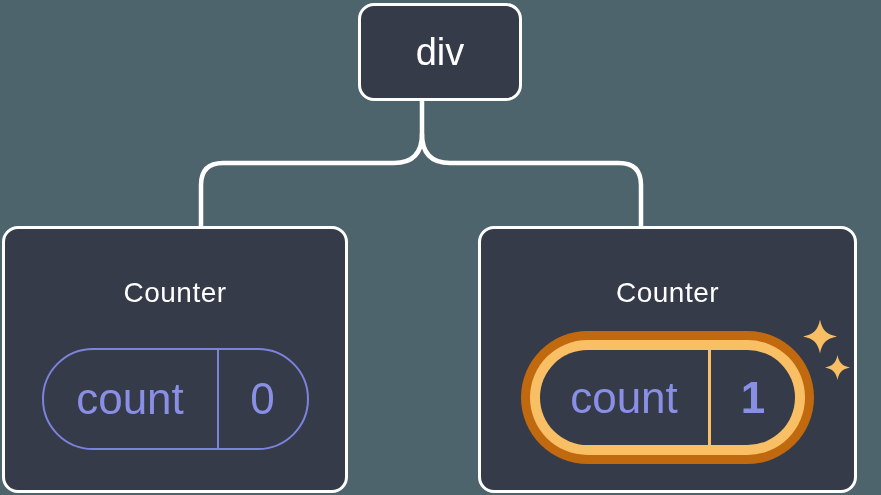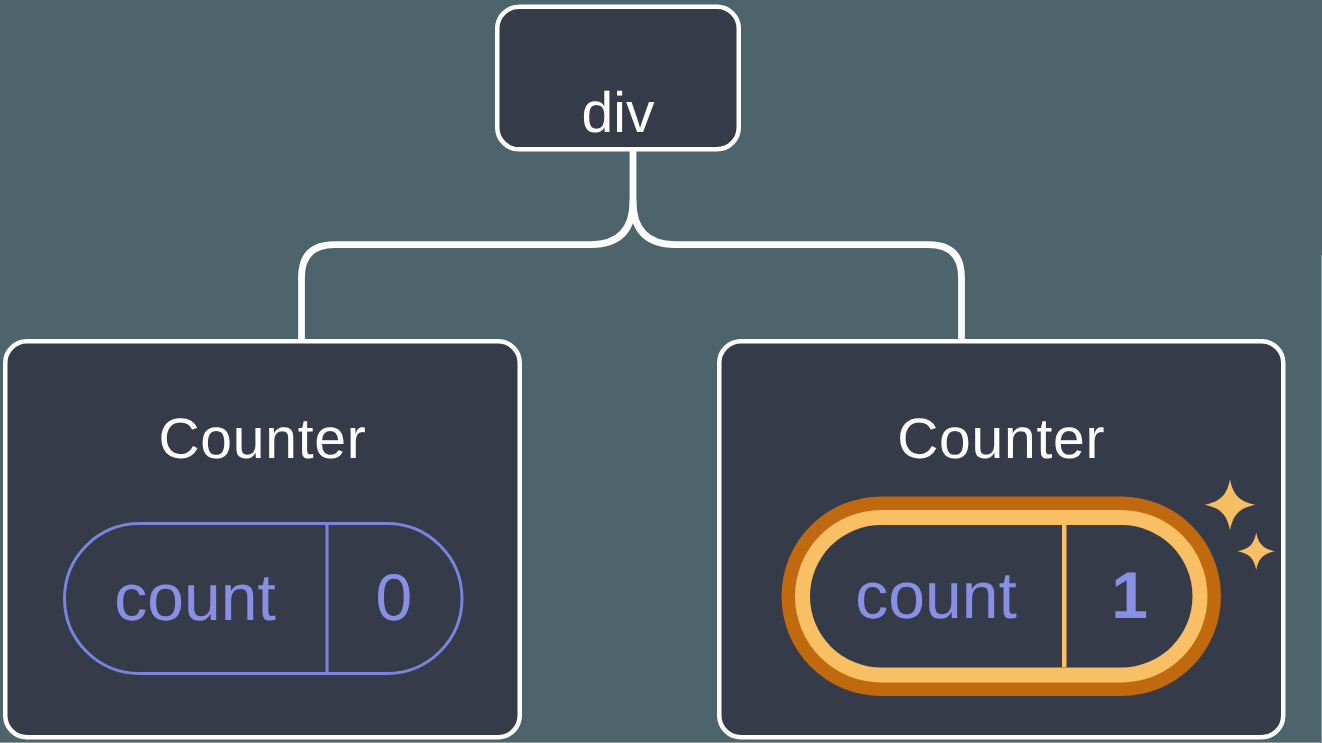--- a/index.html
+++ b/index.html
@@ -21,28 +21,28 @@
   .connectors path {
     fill: none;
     stroke: var(--outline, #FFFFFF);
     stroke-width: 4.5;
     stroke-linecap: round;
   }
 
   
   .root-node {
     position: absolute;
-    left: 330px; top: 3px;
+    left: 358px; top: 3px;
     width: 164px; height: 98px;
     box-sizing: border-box;
     background: var(--card, #353B48);
     border: 3.5px solid var(--outline, #FFFFFF);
     border-radius: 16px;
     display: flex;
-    align-items: flex-end;
+    align-items: center;
     justify-content: center;
     color: #FFFFFF;
     font-size: 38px;
     font-weight: 400;
   }
 
   
   .card {
     position: absolute;
     top: 226px;
@@ -56,21 +56,21 @@
     align-items: center;
   }
   .card-left  { left: 2px;   width: 346px; }
   .card-right { left: 478px; width: 379px; }
 
   .card-title {
     margin-top: 42px;
     height: 44px;
     line-height: 44px;
     color: #FFFFFF;
-    font-size: 38px;
+    font-size: 28px;
     font-weight: 500;
     letter-spacing: 0.5px;
     text-align: center;
   }
 
   
   .pill-plain {
     margin-top: 33px;
     width: 267px; height: 102px;
     box-sizing: border-box;

